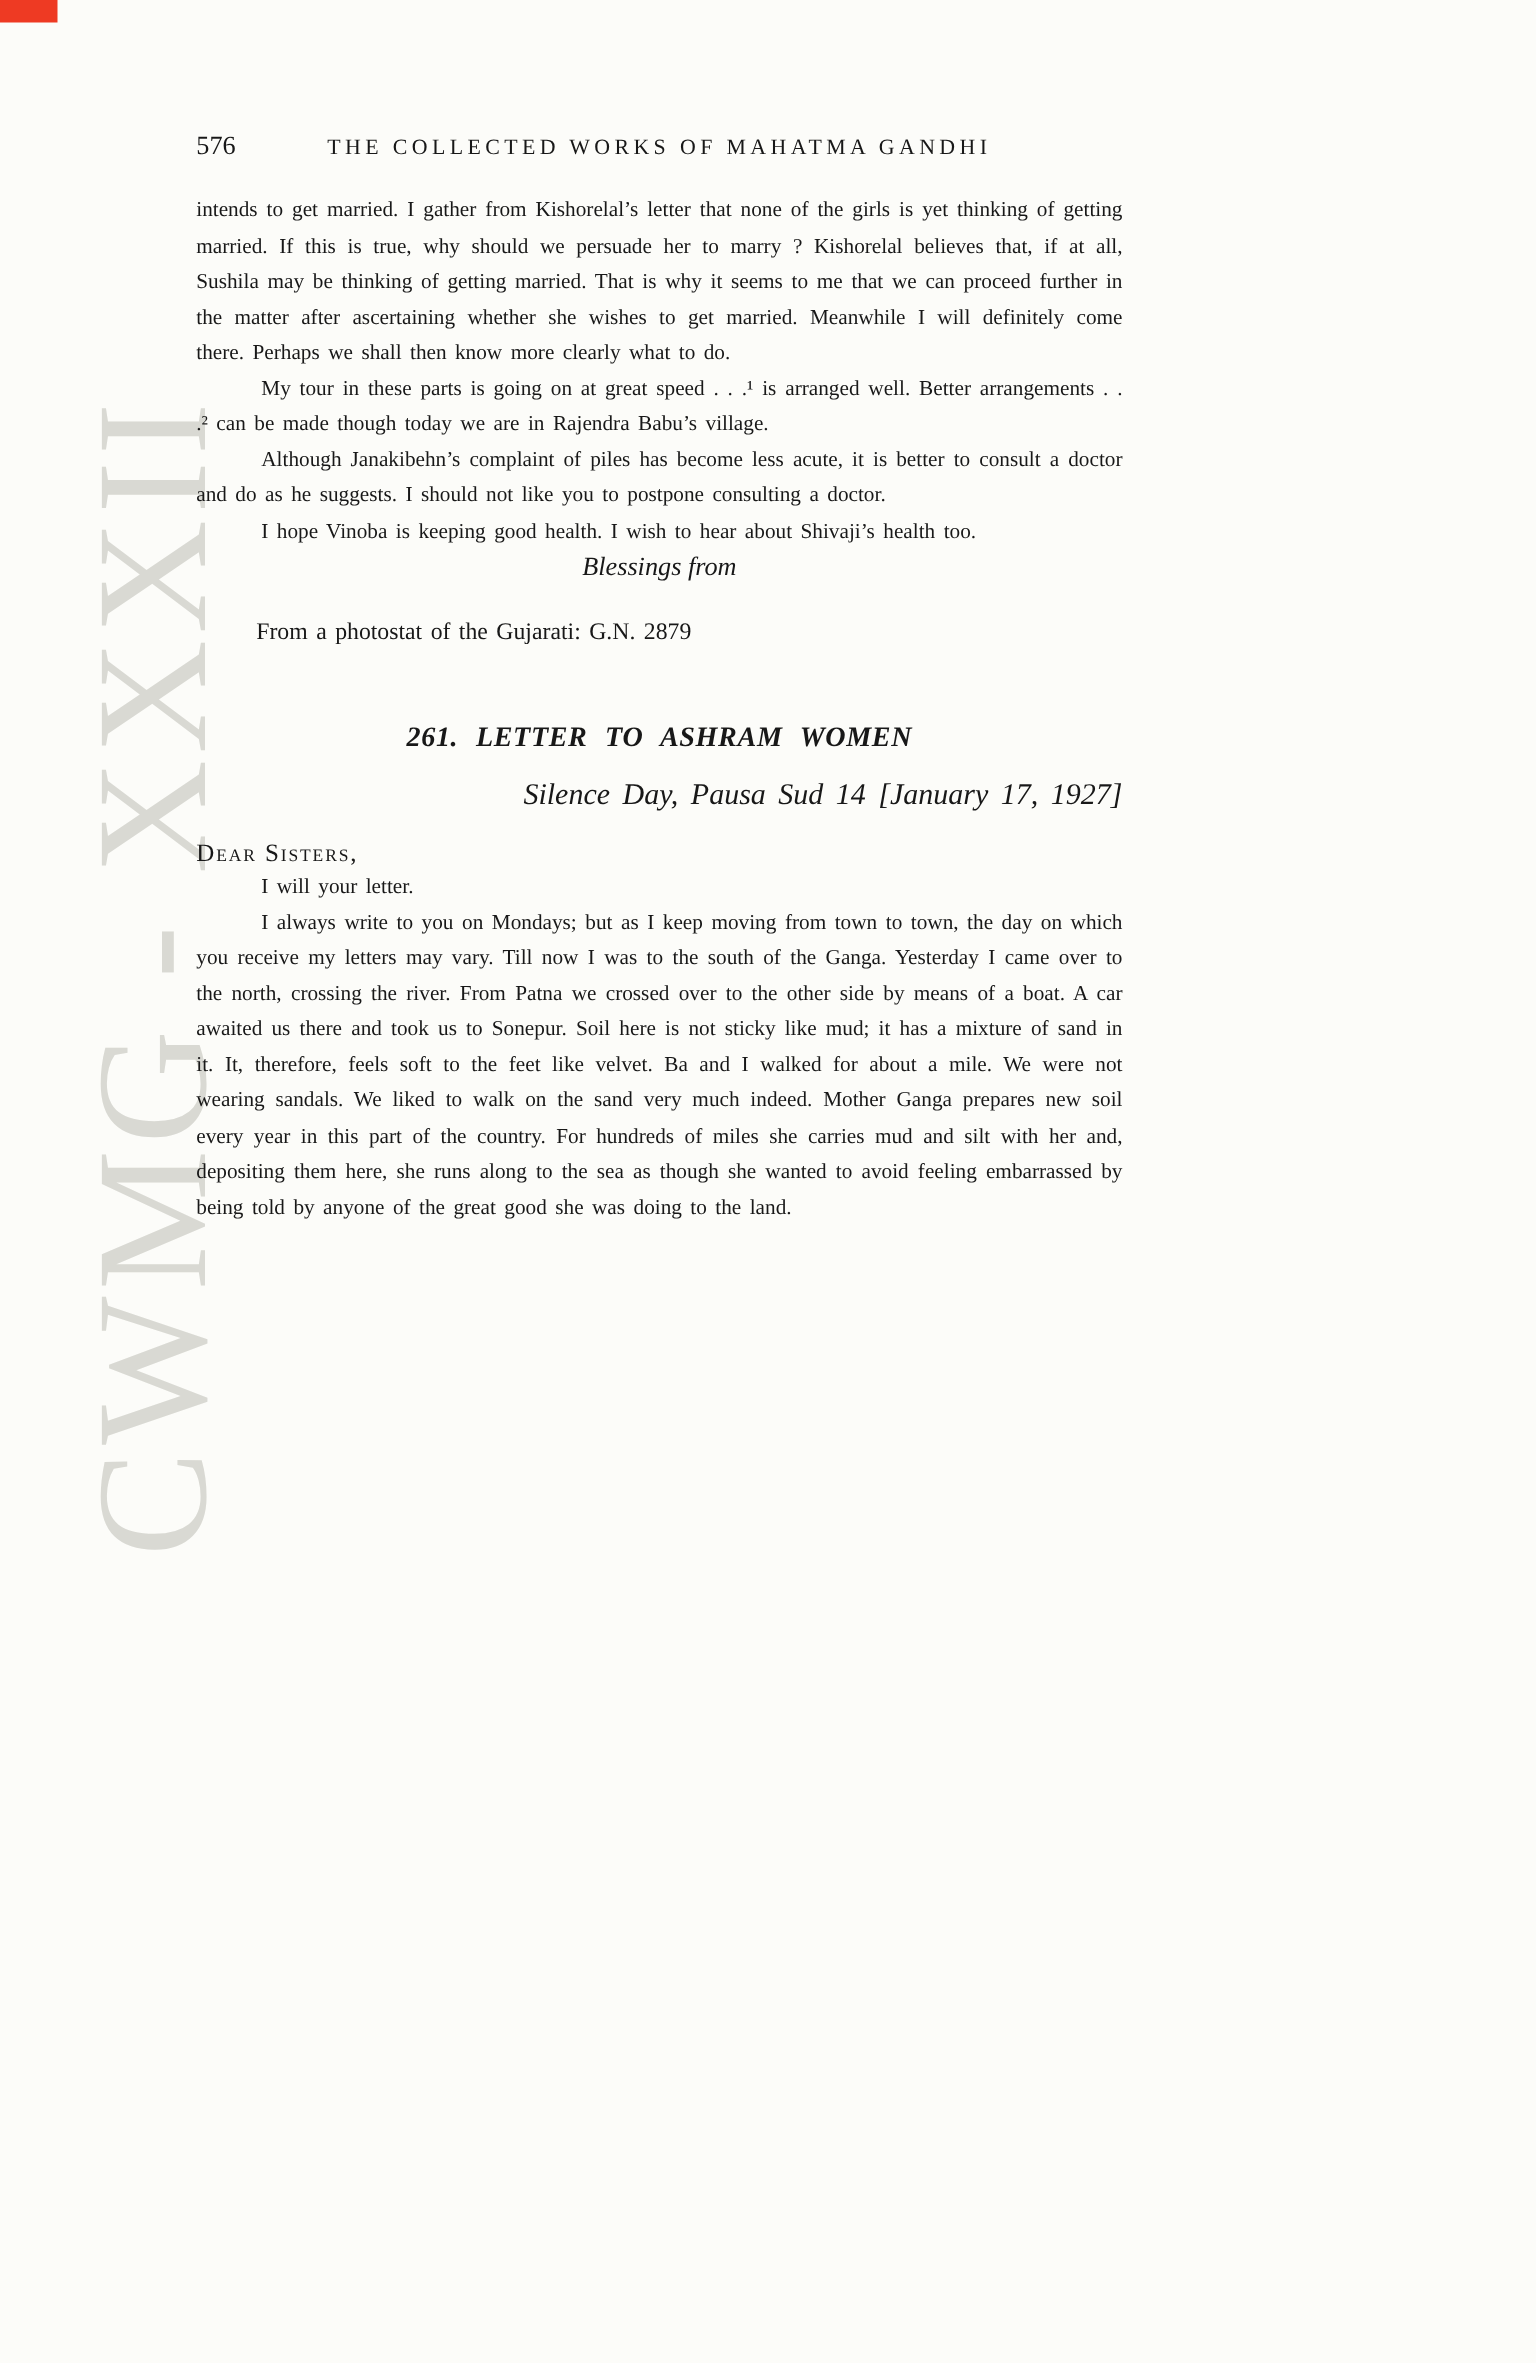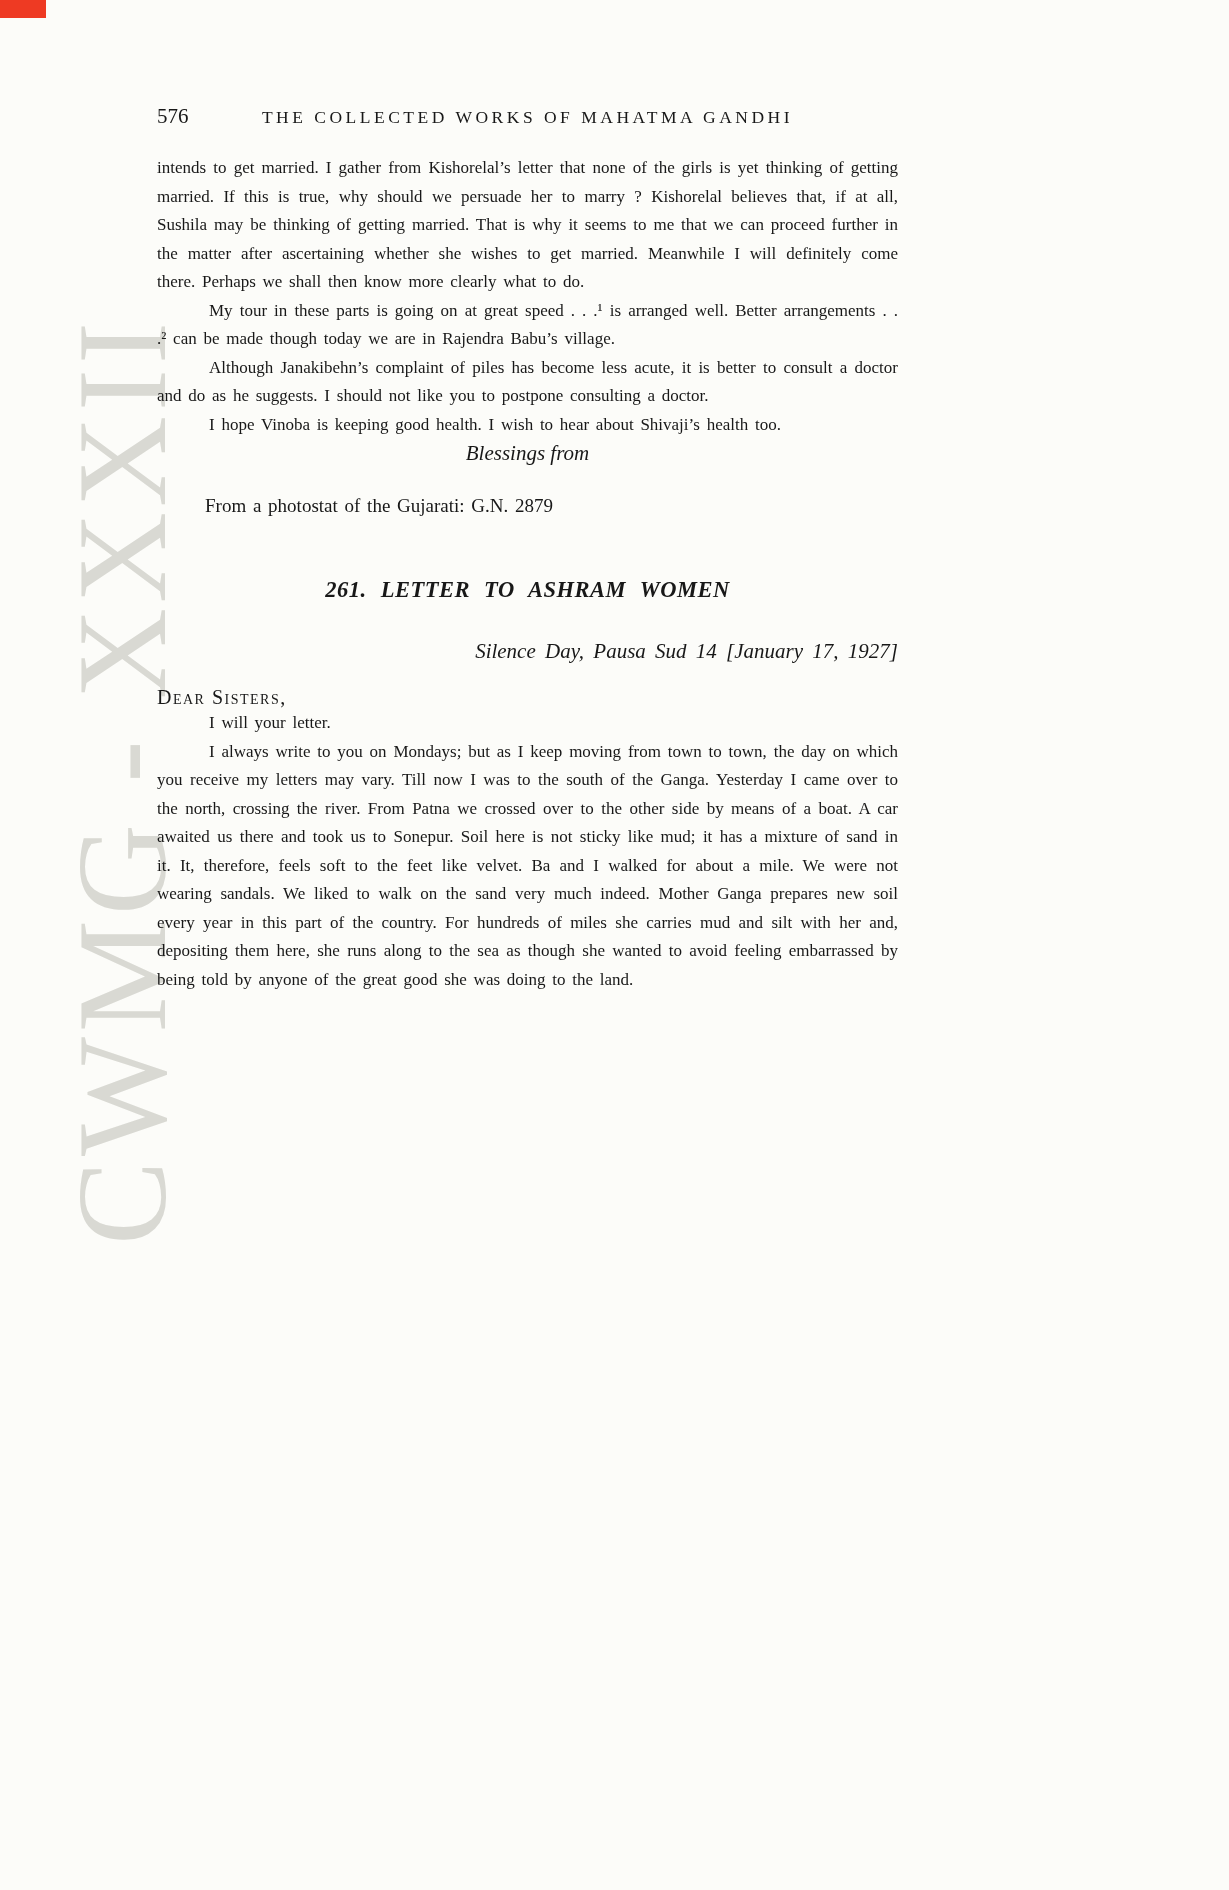--- a/index.html
+++ b/index.html
@@ -85,24 +85,24 @@
   .section-heading {
     margin-top: 58px;
     text-align: center;
     font-style: italic;
     font-weight: bold;
     font-size: 22.5px;
     word-spacing: 8px;
     letter-spacing: 0.5px;
   }
   .dateline {
-    margin-top: 36px;
+    margin-top: 20px;
     text-align: right;
     font-style: italic;
-    font-size: 21px;
+    font-size: 24px;
     word-spacing: 4px;
   }
   .salutation {
     margin-top: 22px;
     font-variant: small-caps;
     font-size: 20px;
     letter-spacing: 1.5px;
   }
   .para-group p.body { margin-top: 0; }
   .footnote {

